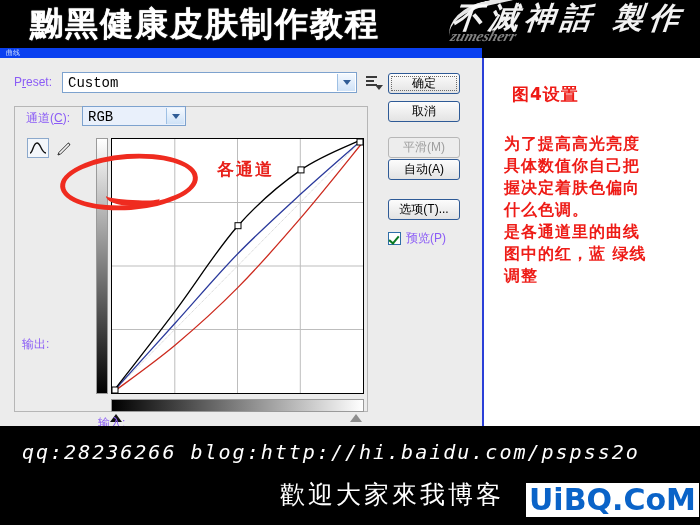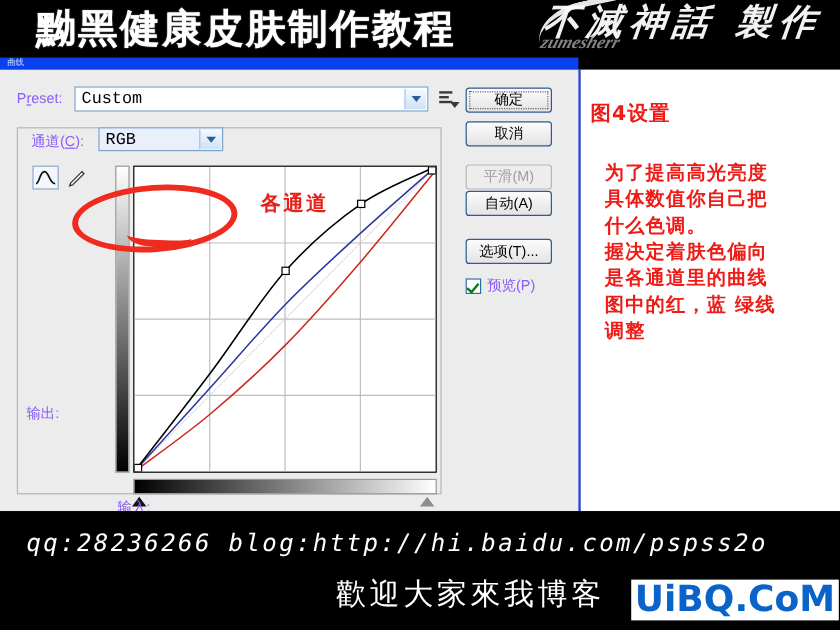--- a/index.html
+++ b/index.html
@@ -162,21 +162,21 @@
     pointer-events:none;
   }
   .red-hook{
     position:absolute;left:106px;top:126px;width:54px;height:16px;
     border-bottom:6px solid #ef2b1f;border-radius:0 0 40% 40%;
     transform:rotate(3deg);
   }
 
   
   .panel{position:absolute;left:484px;top:58px;width:216px;height:368px;background:#fff;}
-  .p-title{position:absolute;left:8px;top:25px;font-size:17px;color:#ee1b16;font-weight:bold;
+  .p-title{position:absolute;left:28px;top:25px;font-size:17px;color:#ee1b16;font-weight:bold;
     font-family:"DejaVu Sans",sans-serif;letter-spacing:1px;text-align:right;}
   .p-lines{position:absolute;left:20px;top:75px;width:196px;}
   .p-lines div{
     font-size:16px;color:#ee1b16;font-weight:bold;line-height:22px;
     font-family:"DejaVu Sans",sans-serif;white-space:nowrap;letter-spacing:1px;
   }
 
   
   .bottom{position:absolute;left:0;top:426px;width:700px;height:99px;background:#000;}
   .contact{
@@ -292,22 +292,22 @@
     <div class="red-circle"></div>
     <div class="red-hook"></div>
     <div class="red-text" id="ann-channels">各通道</div>
   </div>
 
   <div class="panel">
     <div class="p-title">图4设置</div>
     <div class="p-lines" id="panel-lines">
         <div>为了提高高光亮度</div>
         <div>具体数值你自己把</div>
+        <div>握决定着肤色偏向</div>
         <div>什么色调。</div>
-        <div>握决定着肤色偏向</div>
         <div>是各通道里的曲线</div>
         <div>图中的红，蓝 绿线</div>
         <div>调整</div>
       </div>
   </div>
 
   <div class="bottom">
     <div class="contact">qq:28236266  blog:http://hi.baidu.com/pspss2o</div>
     <div class="welcome">歡迎大家來我博客</div>
     <div class="uibq">UiBQ.CoM</div>

